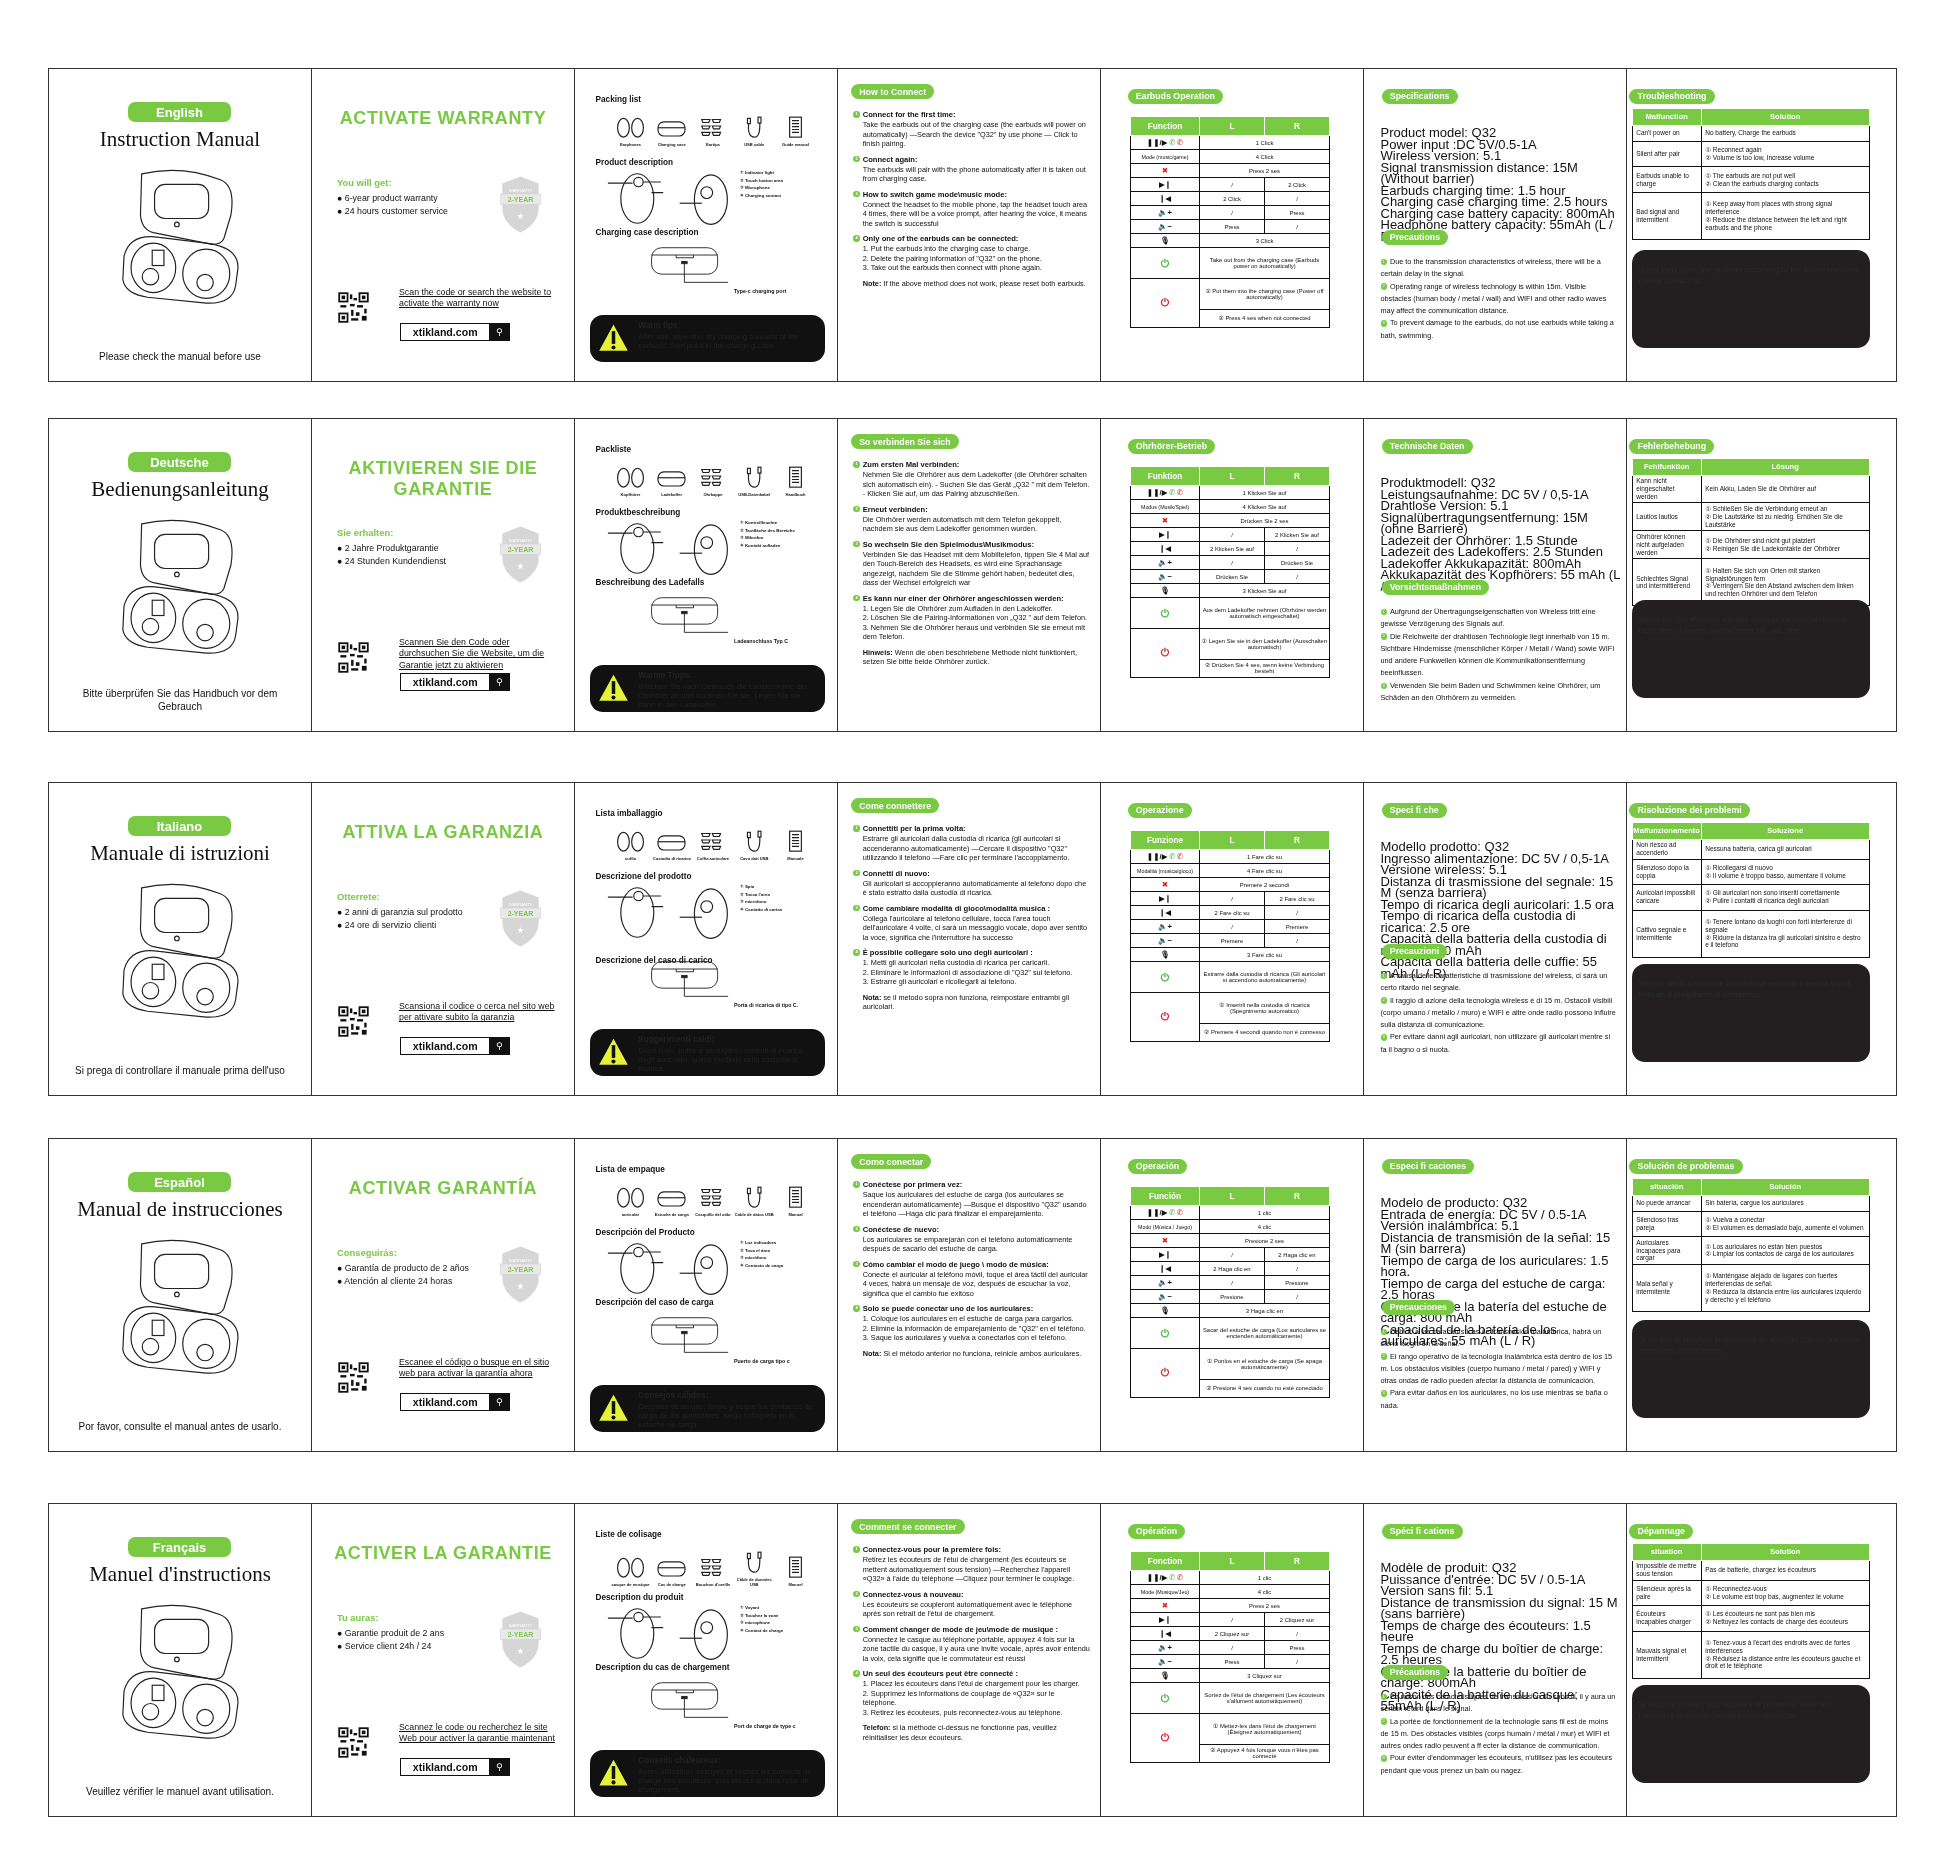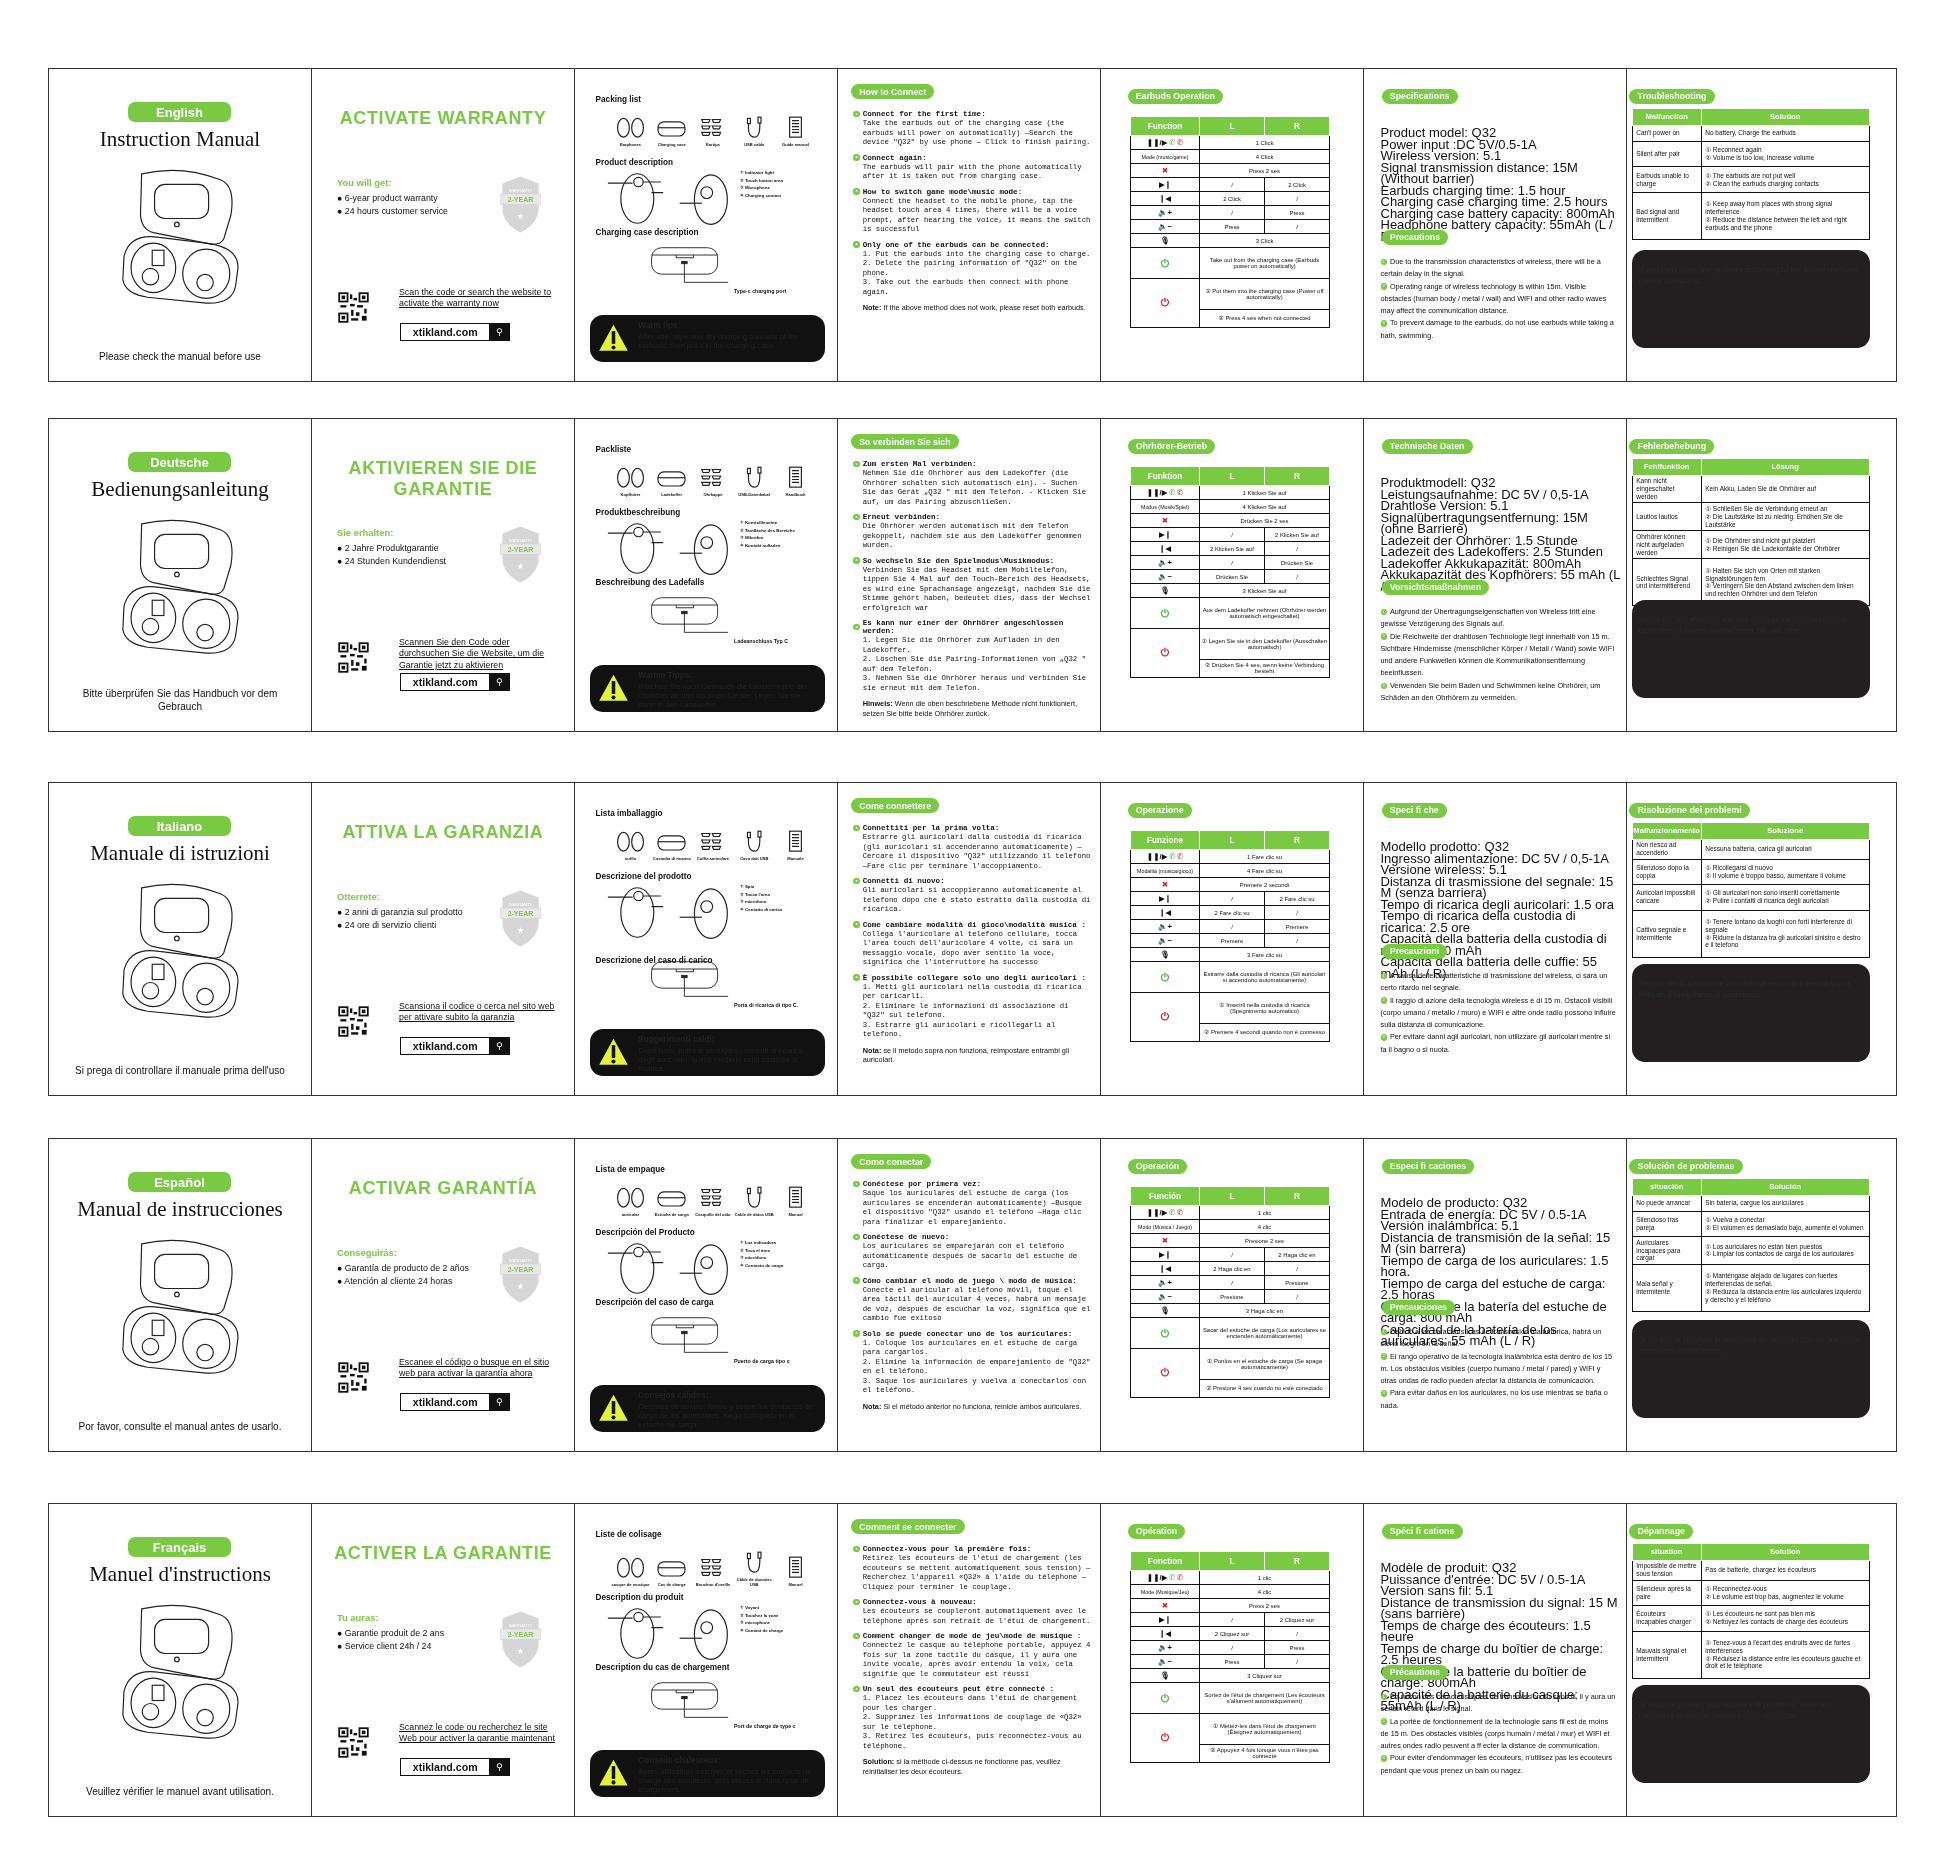--- a/index.html
+++ b/index.html
@@ -45,21 +45,21 @@
   .case-port { position: absolute; left: 56px; top: 235px; width: 176px; height: 41px; }
   .port-label { position: absolute; left: 159px; top: 270px; font-size: 5.3px; font-weight: bold; }
   .tip-box { position: absolute; left: 15.3px; right: 11.8px; top: 287px; height: 47px; background: #111; border-radius: 13px; }
   .tip-warn { position: absolute; left: 5.9px; top: 5.9px; width: 35px; height: 33px; }
   .tip-title { position: absolute; left: 48px; top: 5.9px; color: #222; font-weight: bold; font-size: 8.2px; }
   .tip-text { position: absolute; left: 48px; top: 16.5px; right: 5.9px; color: #222; font-size: 7.6px; line-height: 1.25; }
 
   
   .g-pill { position: absolute; background: #7ac943; color: #fff; font-weight: bold; border-radius: 10.6px; padding: 2.4px 8.2px; font-size: 8.8px; white-space: nowrap; }
   .c-list { position: absolute; left: 15.3px; top: 41px; right: 9.4px; }
-  .c-item { margin-bottom: 5.9px; font-family: Liberation Mono, monospace; }
+  .c-item { margin-bottom: 5.9px; }
   .c-head { font-weight: bold; font-size: 7.6px; display: flex; align-items: center; }
   .num-dot { display: inline-block; width: 6.5px; height: 6.5px; border-radius: 50%; background: #7ac943; color: #fff; font-size: 4.1px; text-align: center; line-height: 6.5px; margin-right: 2.9px; flex: none; }
   .c-body { font-size: 7.3px; line-height: 1.3; padding-left: 9.4px; margin-top: 1.2px; }
   .c-note { font-size: 7.3px; line-height: 1.3; padding-left: 9.4px; margin-top: 5.9px; }
   .c-note b { font-weight: bold; }
 
   
   .ops { position: absolute; left: 29px; top: 47px; width: 200px; border-collapse: collapse; font-size: 5.9px; }
   .ops th { background: #7ac943; color: #fff; font-size: 8.2px; height: 19px; border: 0.6px solid #fff; }
   .ops td { border: 0.9px solid #111; text-align: center; height: 14px; padding: 0.6px 1.8px; }
@@ -1372,21 +1372,21 @@
           </div>
         <div class="c-item">
             <div class="c-head">
               <span class="num-dot">4</span>
               <span>Un seul des écouteurs peut être connecté :</span>
             </div>
             <div class="c-body" style="white-space:pre-line">1. Placez les écouteurs dans l'étui de chargement pour les charger.
 2. Supprimez les informations de couplage de «Q32» sur le téléphone.
 3. Retirez les écouteurs, puis reconnectez-vous au téléphone.</div>
           </div>
-        <div class="c-note"><b>Solution:</b> <span>si la méthode ci-dessus ne fonctionne pas, veuillez réinitialiser les deux écouteurs.</span></div>
+        <div class="c-note"><b>Telefon:</b> <span>si la méthode ci-dessus ne fonctionne pas, veuillez réinitialiser les deux écouteurs.</span></div>
       </div>
     </div>
 
     <div class="panel p-ops">
       <div class="g-pill" style="left:26.5px;top:20px">Opération</div>
       <table class="ops">
         <tbody>
             <tr>
               <th>Fonction</th>
               <th>L</th>

